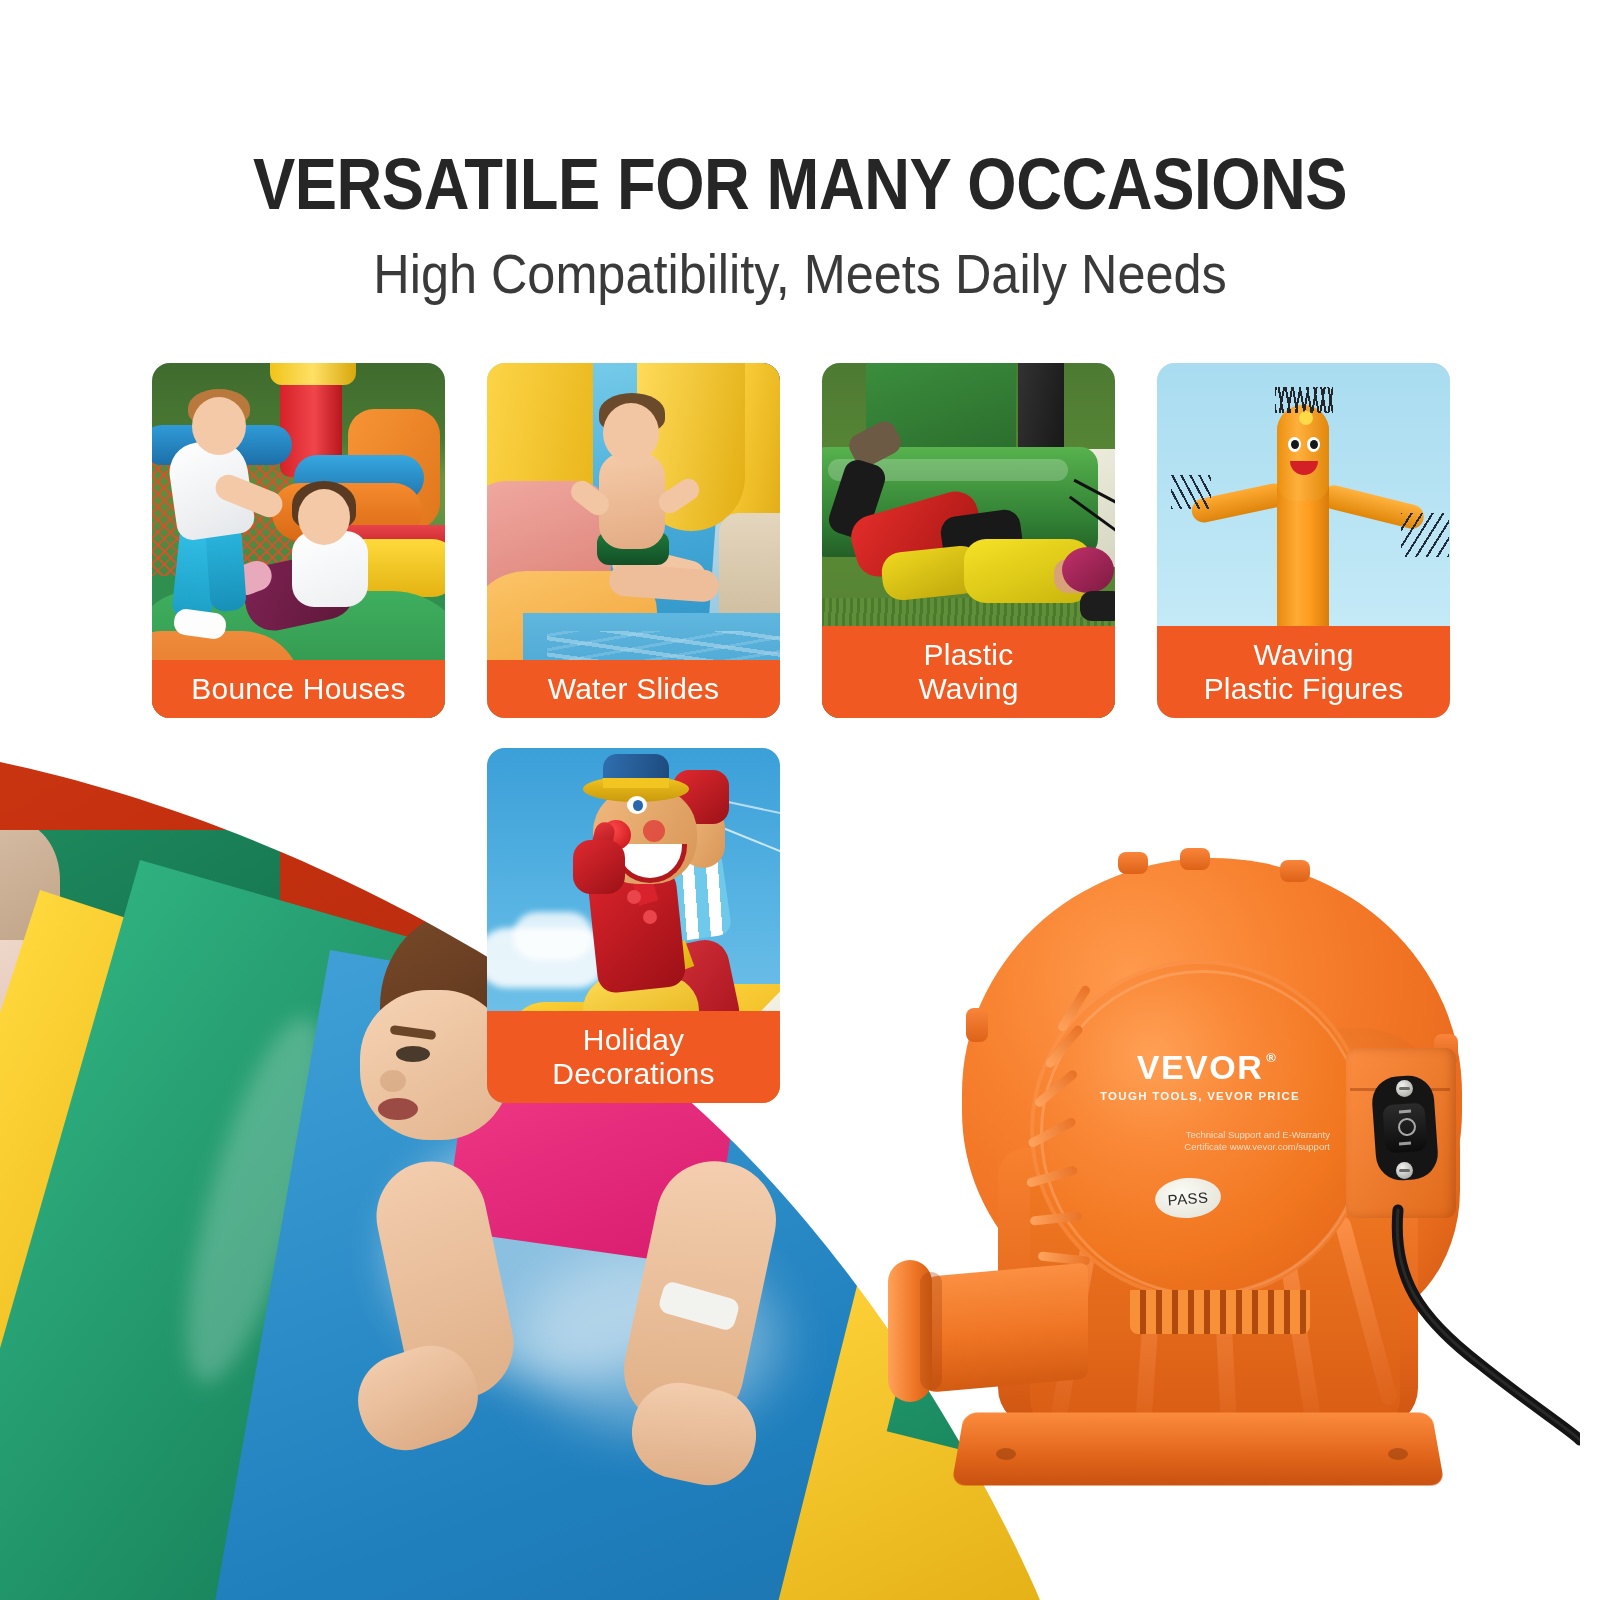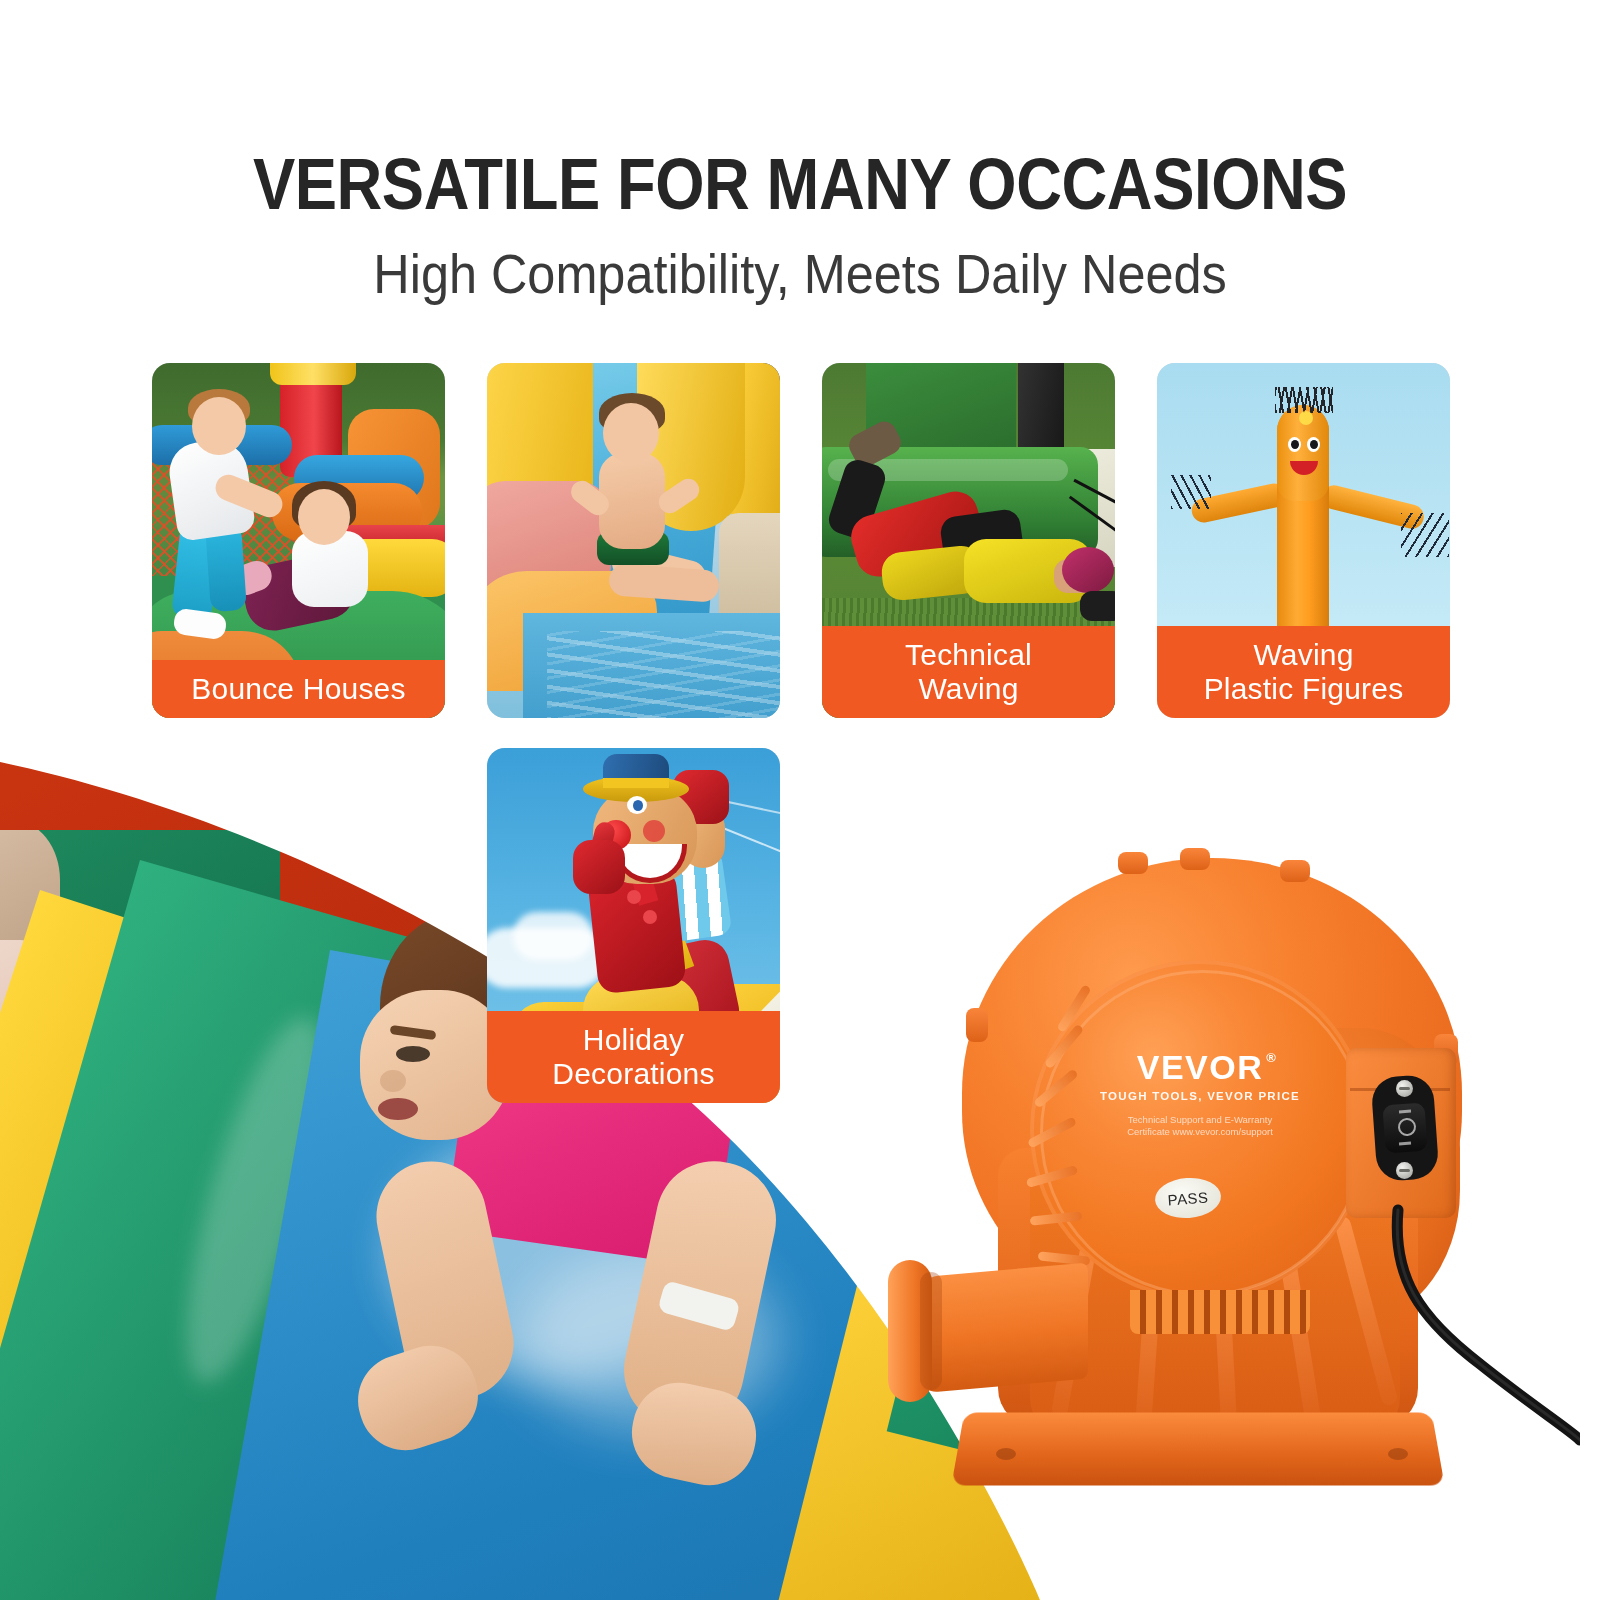--- a/index.html
+++ b/index.html
@@ -239,21 +239,21 @@
      background:linear-gradient(180deg,#f07822,#d85c14);}
   .vane{position:absolute;width:16px;background:linear-gradient(180deg,#fb9046,#dd621a);border-radius:8px;}
   .motorCover{position:absolute;left:150px;top:112px;width:340px;height:340px;border-radius:50%;
      background:radial-gradient(circle at 36% 28%,#ffa055 0%,#f98736 30%,#f1761f 62%,#dd6016 100%);
      box-shadow:inset 0 0 0 4px rgba(255,170,110,.28);}
   .motorRing{position:absolute;left:160px;top:122px;width:320px;height:320px;border-radius:50%;border:3px solid rgba(255,190,140,.35);}
   .vevorWrap{position:absolute;left:190px;top:200px;width:260px;text-align:center;}
   .vevorLogo{font-size:34px;font-weight:700;color:#ffffff;letter-spacing:1.5px;position:relative;display:inline-block;}
   .vevorReg{position:absolute;top:2px;right:-14px;font-size:13px;font-weight:700;}
   .vevorTag{font-size:11.5px;font-weight:700;color:#ffffff;letter-spacing:1.3px;margin-top:3px;opacity:.95;}
-  .vevorFine{font-size:9.5px;line-height:12px;color:#ffe2cf;margin-top:12px;opacity:.9;}
+  .vevorFine{font-size:9.5px;line-height:12px;color:#ffe2cf;margin-top:27px;opacity:.9;text-align:right;}
   .passBadge{position:absolute;left:275px;top:330px;width:66px;height:40px;border-radius:50%;
      background:radial-gradient(ellipse at 40% 35%,#fbfbf6,#e2e0d4);
      display:flex;align-items:center;justify-content:center;
      font-size:15px;color:#2a2a2a;letter-spacing:.5px;transform:rotate(-4deg);}
   .fins{position:absolute;left:172px;top:140px;width:120px;height:290px;}
   .fin{position:absolute;width:52px;height:9px;border-radius:5px;background:linear-gradient(90deg,#ffa45e,#e87226);}
   .ventStrip{position:absolute;left:250px;top:442px;width:180px;height:44px;
      background:repeating-linear-gradient(90deg,#f79039 0 10px,#b14a0d 10px 16px);border-radius:0 0 8px 8px;}
   .sidePlate{position:absolute;left:466px;top:200px;width:110px;height:170px;border-radius:10px;
      background:linear-gradient(120deg,#fb8d40,#e06a1c);box-shadow:inset -4px 0 10px rgba(140,55,10,.35);}
@@ -377,20 +377,23 @@
       <div class="lay c2ripple"></div>
       <div class="lay c2leg1"></div>
       <div class="lay c2leg2"></div>
       <div class="lay c2trunk"></div>
       <div class="lay c2boytorso"></div>
       <div class="lay c2arm1"></div>
       <div class="lay c2arm2"></div>
       <div class="lay c2boyhair"></div>
       <div class="lay c2boyhead"></div>
     </div>
+    <div class="bar one">
+      <span>Water Slides</span>
+    </div>
   </div>
 
   <div class="card" style="left:822px;top:363px;">
     <div class="photo">
       <div class="lay c3bg"></div>
       <div class="lay c3grass"></div>
       <div class="lay c3dots"></div>
       <div class="lay c3darkpost1"></div>
       <div class="lay c3darkpost2"></div>
       <div class="lay c3greenwall"></div>
@@ -404,21 +407,21 @@
       <div class="lay c3yellow2"></div>
       <div class="lay c3yellow"></div>
       <div class="lay c3pole"></div>
       <div class="lay c3pole2"></div>
       <div class="lay c3face"></div>
       <div class="lay c3helm"></div>
       <div class="lay c3glove"></div>
     </div>
     <div class="bar two">
       <span>
-        <span>Technical</span><br><span>Waving</span>
+        <span>Plastic</span><br><span>Waving</span>
       </span>
     </div>
   </div>
 
   <div class="card" style="left:487px;top:748px;">
     <div class="photo">
       <div class="lay c5bg"></div>
       <div class="lay c5cloud"></div>
       <div class="lay c5cloud2"></div>
       <div class="lay c5wire"></div>

